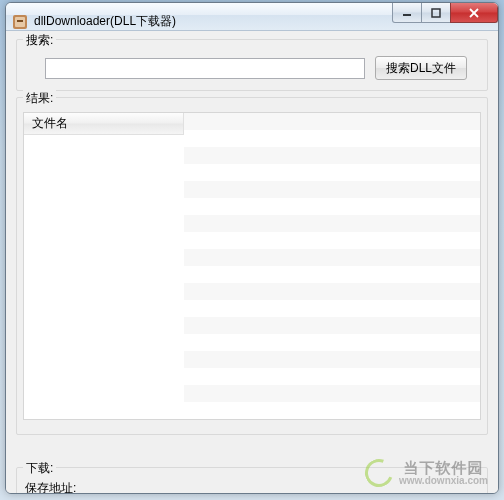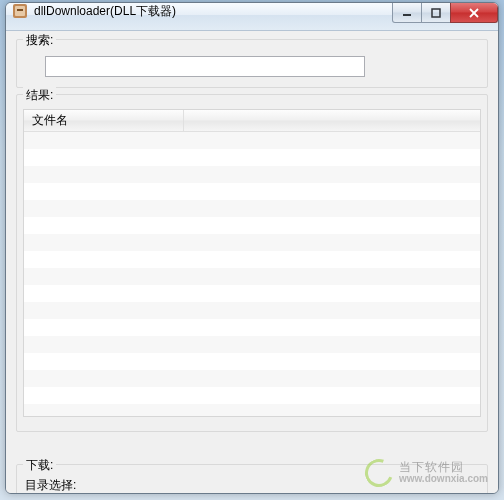--- a/index.html
+++ b/index.html
@@ -18,21 +18,21 @@
     border: 1px solid #6a7a8a;
     border-radius: 6px;
     background: #f0f0f0;
     box-shadow: 0 0 8px rgba(0,0,0,.25);
     overflow: hidden;
   }
   .titlebar {
     height: 28px;
     background: linear-gradient(to bottom, #f7fbff 0%, #e6eef7 45%, #d6e3f0 46%, #e2ecf5 100%);
     border-bottom: 1px solid #b5c4d4;
-    display: flex; align-items: flex-start;
+    display: flex; align-items: flex-end;
     padding: 0 0 0 6px;
     position: relative;
   }
   .app-icon {
     width: 16px; height: 16px; margin-right: 6px;
     display: inline-flex; align-items: center; justify-content: center;
   }
   .title-text { color: #000; font-size: 12px; }
   .caption-buttons {
     position: absolute; right: 0; top: 0;
@@ -90,21 +90,21 @@
     font-size: 12px; padding: 0 10px; cursor: default;
     white-space: nowrap;
   }
 
   
   .results-group { padding: 14px 6px 14px 6px; }
   .listview {
     border: 1px solid #d6d6d6;
     background: #fff;
     height: 308px;
-    display: flex; flex-direction: column;
+    display: flex; 
   }
   .lv-header {
     display:flex; height:22px;
     background: linear-gradient(to bottom,#fdfdfd,#f0f0f0 48%,#e8e8e8 52%,#f5f5f5);
     border-bottom: 1px solid #e0e0e0;
     flex: 0 0 auto;
   }
   .lv-col {
     border-right: 1px solid #e0e0e0;
     padding: 3px 8px; font-size:12px; color:#000;
@@ -130,21 +130,21 @@
     position:absolute; right:10px; bottom:6px;
     display:flex; align-items:center; gap:6px;
     pointer-events:none;
     opacity:0.55;
   }
   .wm-logo {
     width:28px; height:28px; border:3px solid #9bcf3f; border-radius:50%;
     border-right-color: transparent; transform: rotate(-25deg);
   }
   .wm-text { display:flex; flex-direction:column; line-height:1.05; }
-  .wm-text .l1 { font-size:12px; font-weight:normal; color:#6c6c6c; letter-spacing:1px;}
+  .wm-text .l1 { font-size:15px; font-weight:bold; color:#6c6c6c; letter-spacing:1px;text-align:center;}
   .wm-text .l2 { font-size:10px; color:#8a8a8a;font-weight:bold; }
 </style>
 </head>
 <body>
 
 <div class="window">
 
   <div class="titlebar">
     <span class="app-icon">
       <svg width="16" height="16" viewBox="0 0 16 16">
@@ -174,20 +174,21 @@
       </div>
     </div>
   </div>
 
   <div class="client">
 
     <div class="group">
       <span class="group-legend">搜索:</span>
       <div class="search-row">
         <input type="text" class="text-input" value="" style="">
+        <button class="win-btn">搜索DLL文件</button>
       </div>
     </div>
 
     <div class="group results-group">
       <span class="group-legend">结果:</span>
       <div class="listview">
         <div class="lv-header">
           <div class="lv-col c1">文件名</div>
         </div>
         <div class="lv-body" id="lv-body">
@@ -208,21 +209,21 @@
             <div class="lv-row"></div>
             <div class="lv-row"></div>
             <div class="lv-row"></div>
           </div>
       </div>
     </div>
 
     <div class="group download-group">
       <span class="group-legend">下载:</span>
       <div class="dl-row">
-        <span class="dl-label">目录选择:</span>
+        <span class="dl-label">保存地址:</span>
         <span class="dl-label"></span>
       </div>
     </div>
 
     <div class="watermark">
       <div class="wm-logo"></div>
       <div class="wm-text">
         <span class="l1">当下软件园</span>
         <span class="l2">www.downxia.com</span>
       </div>

